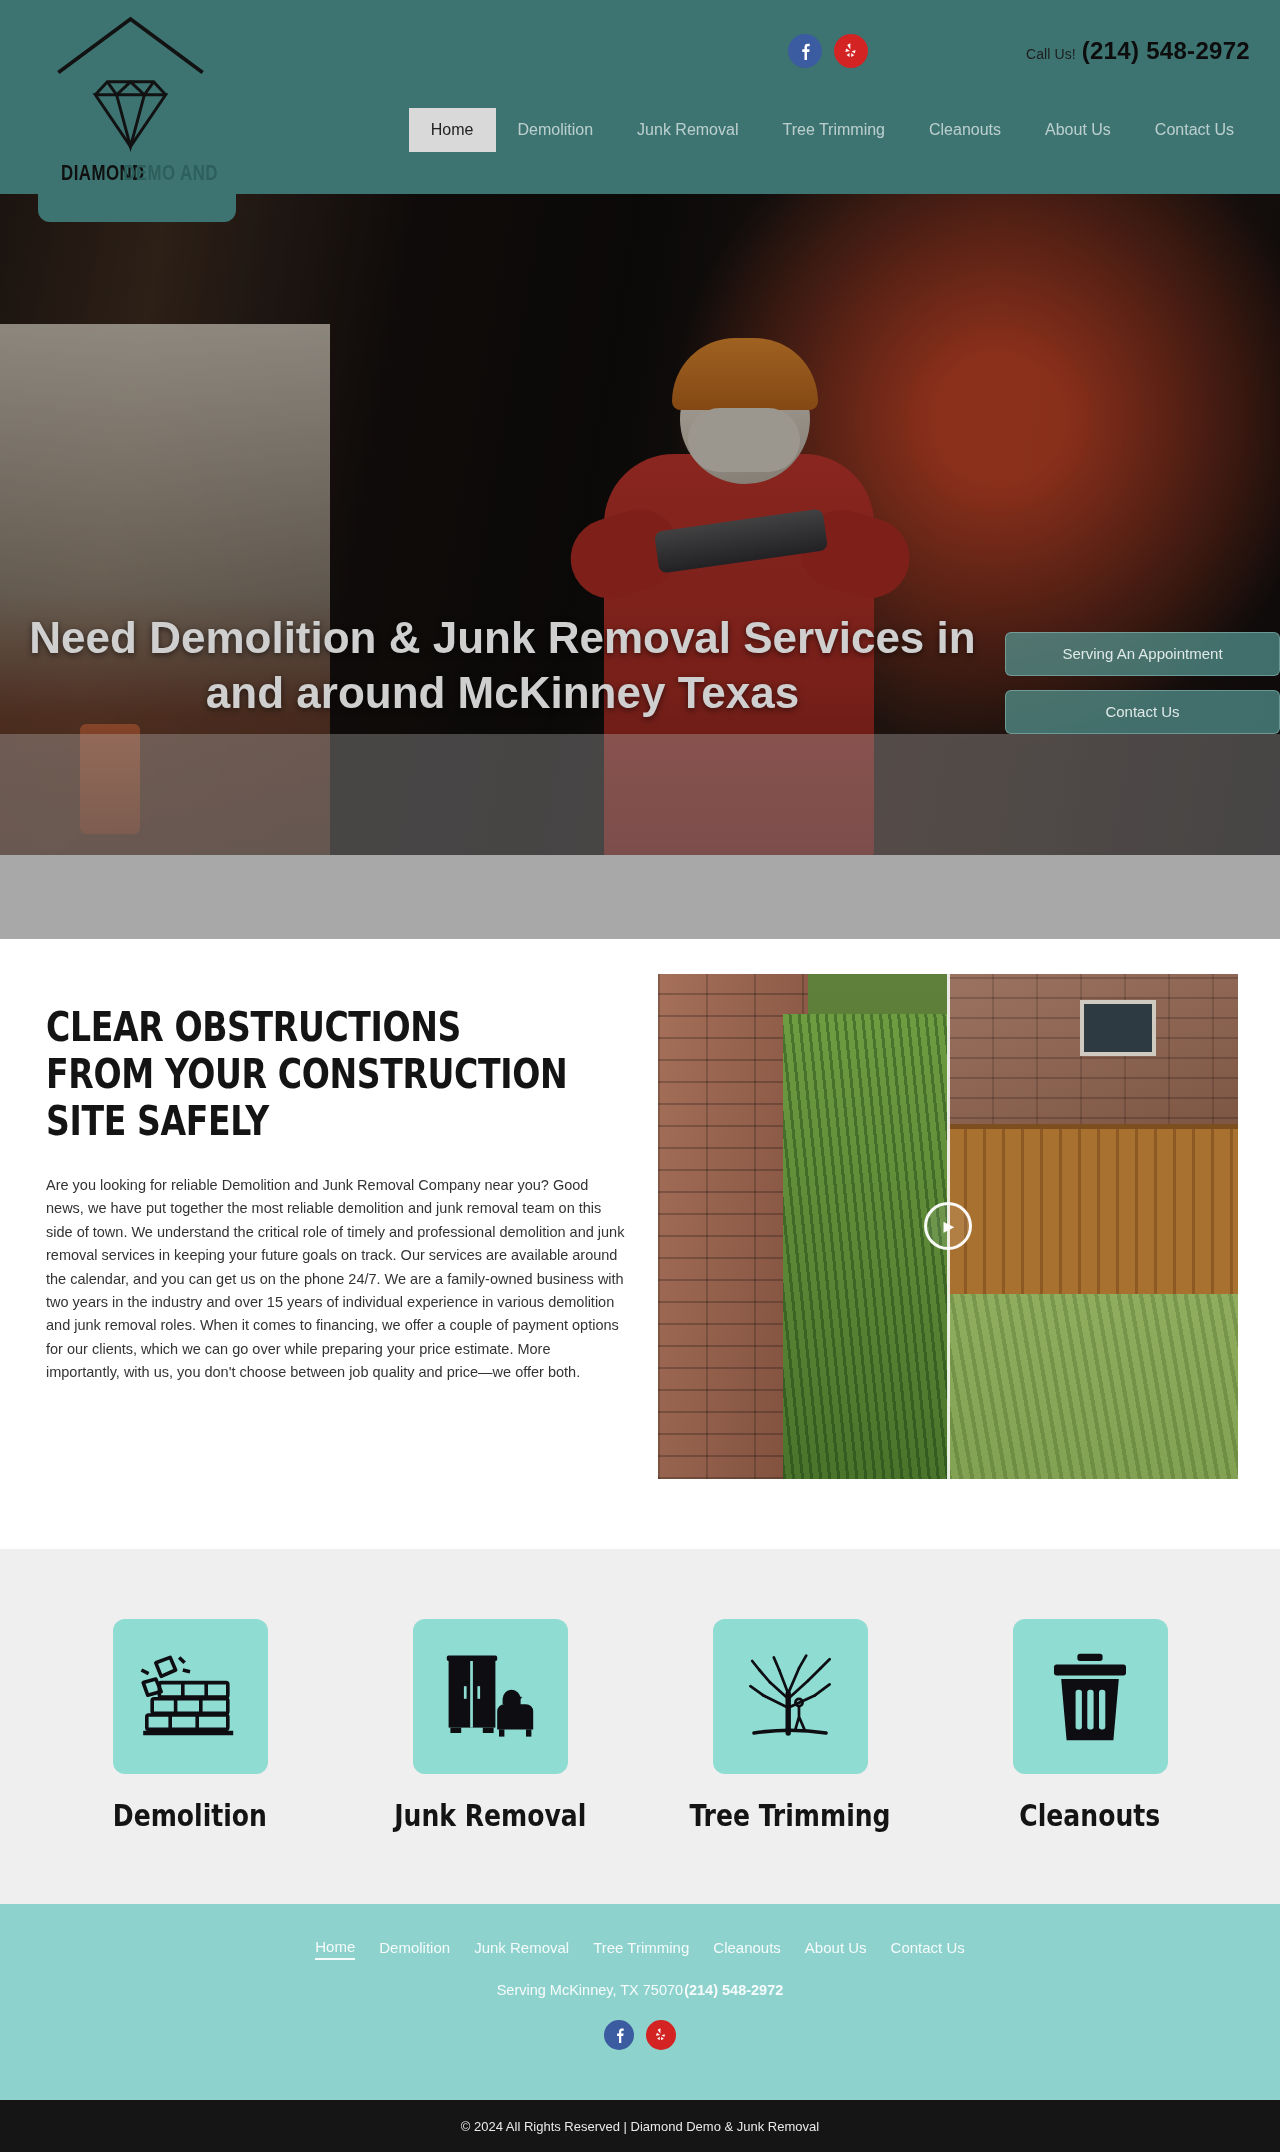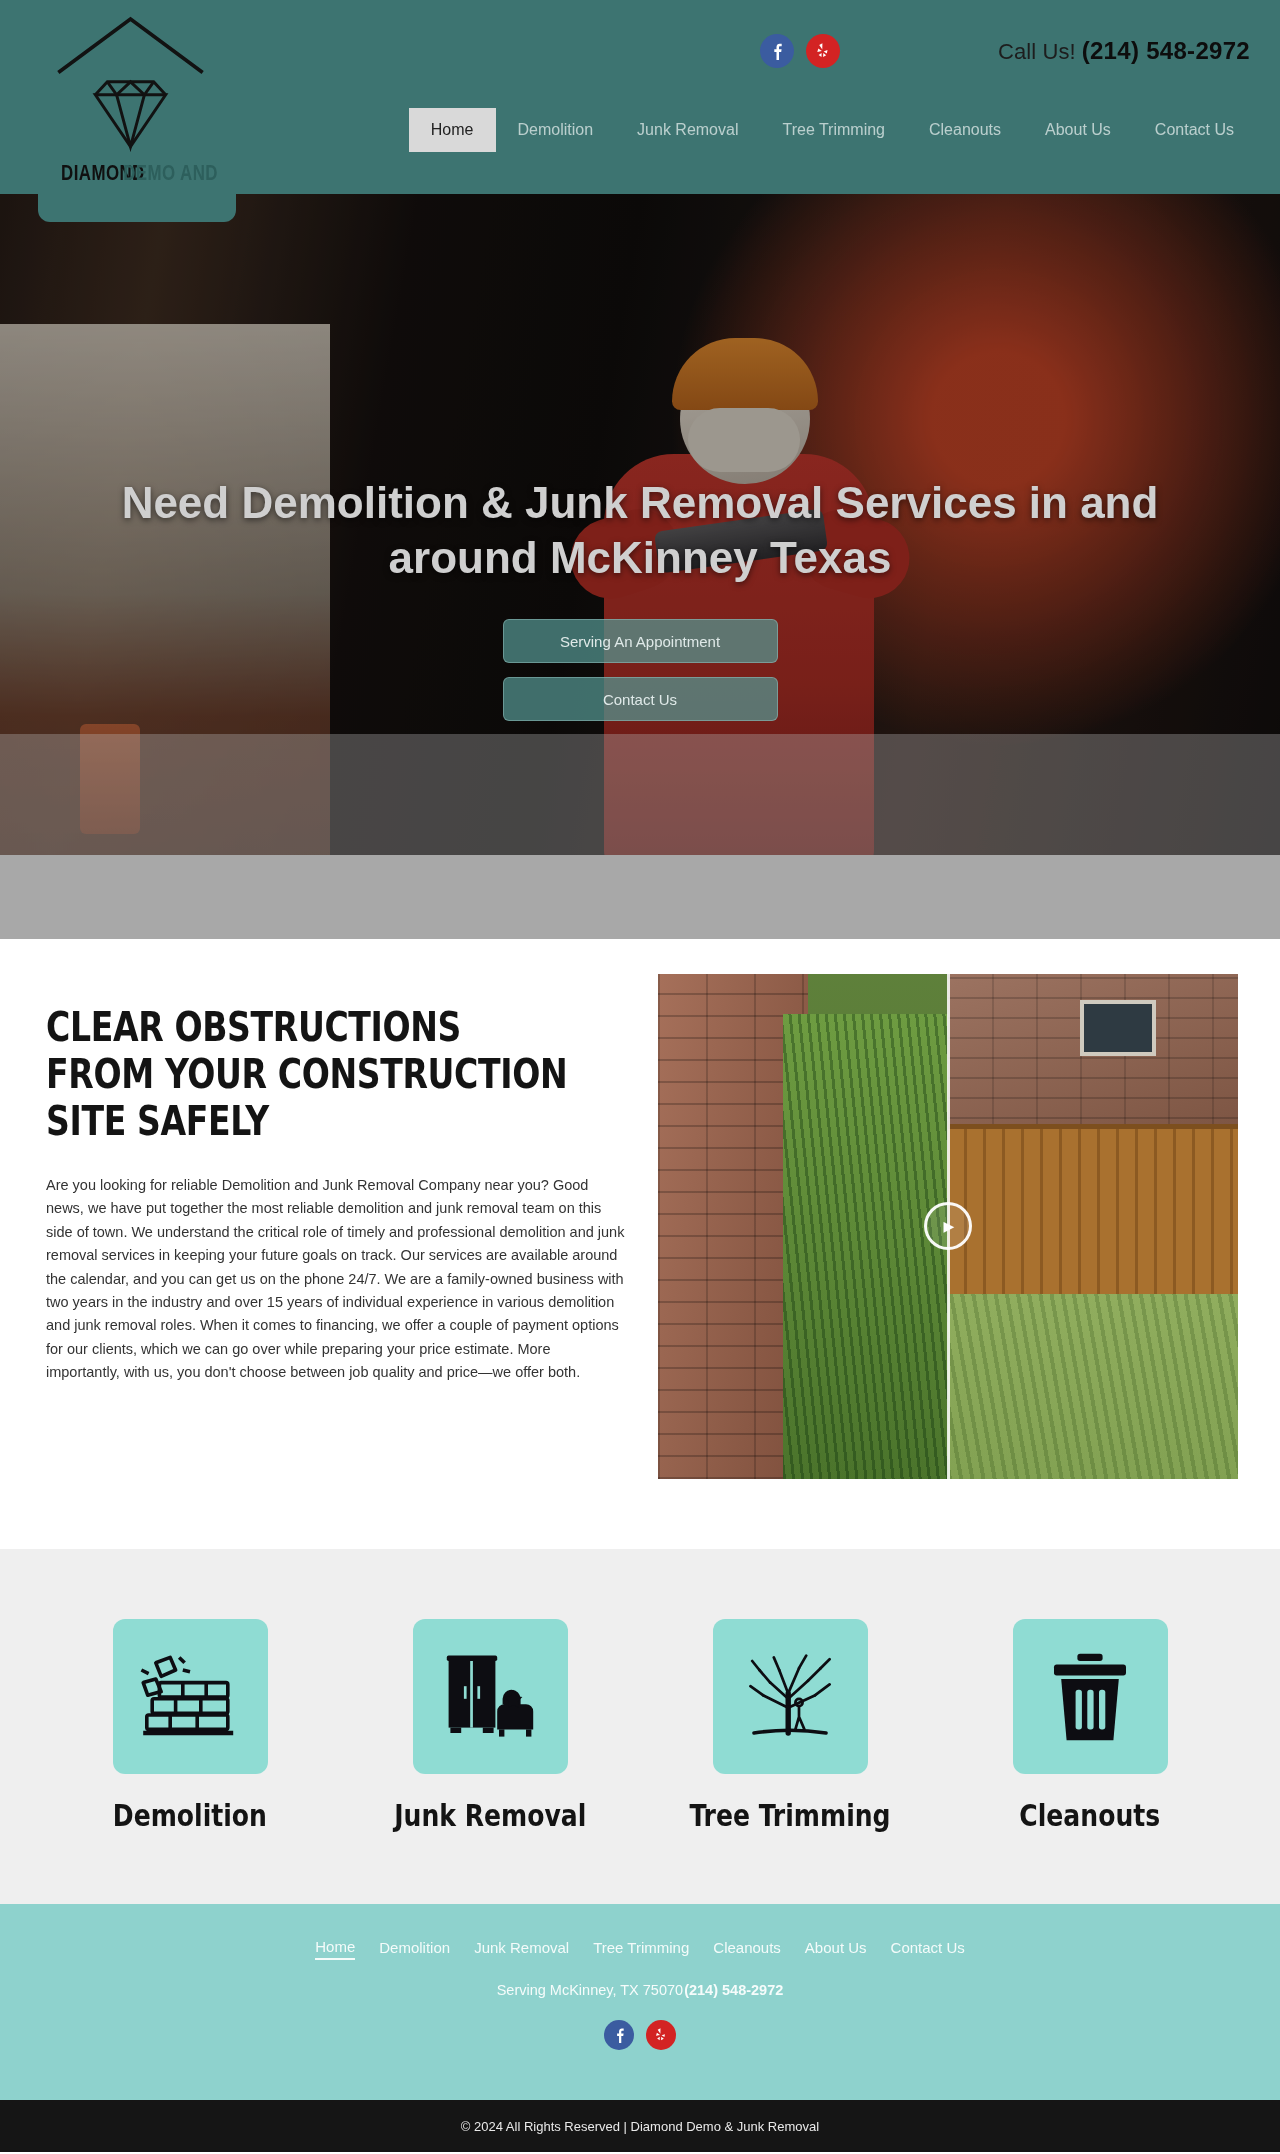--- a/index.html
+++ b/index.html
@@ -45,21 +45,21 @@
     color: #fff; font-weight: bold; font-size: 17px;
     font-family: "Liberation Serif", serif;
   }
   .soc.fb { background: #3b5ca0; }
   .soc.yelp { background: #d32323; }
   .soc svg { display:block; }
   .call-block {
     color: #141414; font-size: 21px; letter-spacing: .1px; white-space: nowrap;
     margin-left: 140px;
   }
-  .call-label { font-size: 22px; color:#1d1d1d; }
+  .call-label { font-size: 14px; color:#1d1d1d; }
   .call-number { font-weight: bold; font-size: 24px; color: #0d0d0d; letter-spacing:.3px;}
 
   .main-nav {
     position: absolute;
     right: 24px; top: 108px;
     display: flex; align-items: stretch; gap: 0;
   }
   .nav-item {
     color: #d6e3e2;
     font-size: 16px;
@@ -118,21 +118,21 @@
     content:""; position:absolute; left: 80px; top: 400px; width: 60px; height: 110px;
     background: linear-gradient(180deg,#c2643a,#8c4224); border-radius: 6px; opacity:.9;
   }
   .hero-dark-band {
     position:absolute; left:0; right:0; top: 540px; height: 121px;
     background: rgba(255,255,255,.35);
   }
   .hero-scrim { position:absolute; inset:0; background: rgba(10,8,8,.30); }
   .hero-inner {
     position: absolute; inset: 0;
-    display: flex; flex-direction: column; align-items: center;
+    display: flex; flex-direction: row; align-items: center;
     padding-top: 282px;
     z-index: 4;
   }
   .hero-title {
     width: 1120px;
     text-align: center;
     color: #cfcfcf;
     font-size: 44px;
     font-weight: bold;
     line-height: 1.24;

